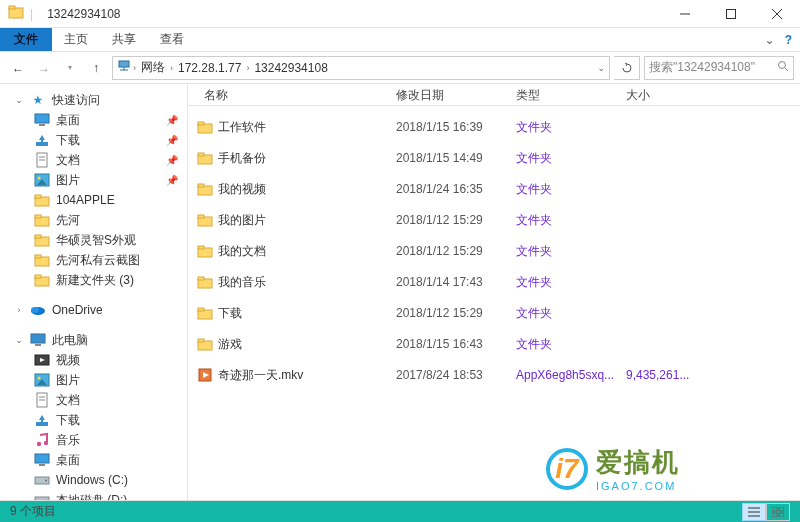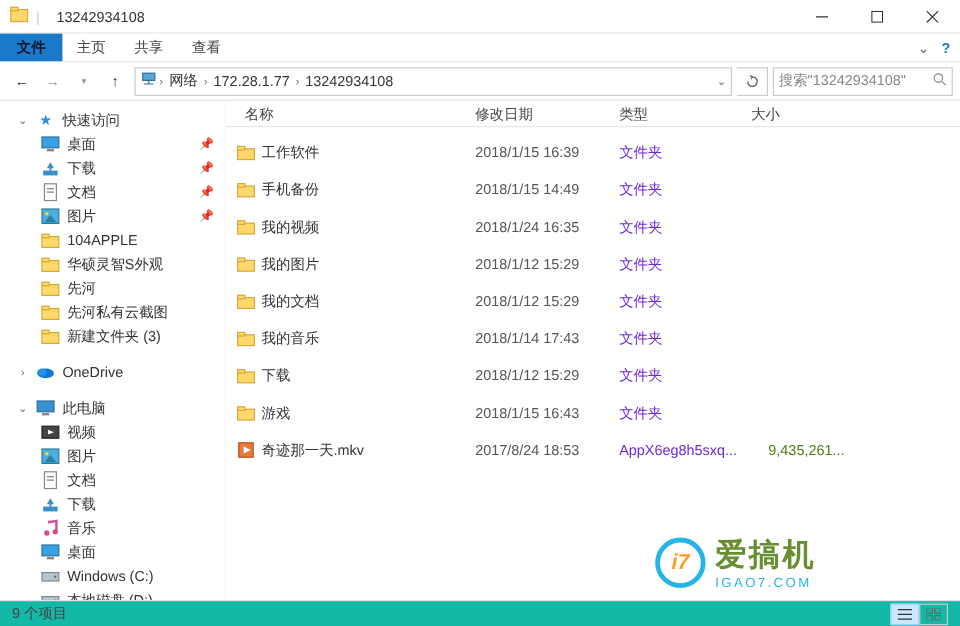--- a/index.html
+++ b/index.html
@@ -43,29 +43,29 @@
 .ch-date { width: 120px; }
 .ch-type { width: 110px; }
 .ch-size { width: 100px; }
 
 .files { }
 .file-row { display: flex; align-items: center; height: 20px; padding-left: 8px; color: #333; margin-top: 11px; }
 .fr-icon { width: 18px; height: 16px; display: flex; align-items: center; justify-content: center; margin-right: 4px; }
 .fr-name { width: 178px; white-space: nowrap; overflow: hidden; }
 .fr-date { width: 120px; color: #555; }
 .fr-type { width: 110px; color: #6d28d9; white-space: nowrap; overflow: hidden; }
-.fr-size { width: 100px; color: #4d7c0f; text-align: center; padding-right: 8px; }
+.fr-size { width: 100px; color: #6d28d9; text-align: left; padding-right: 8px; }
 
 .statusbar { position: absolute; bottom: 0; left: 0; right: 0; height: 22px; border-top: 1px solid #e1e1e1; display: flex; align-items: center; padding: 0 10px; color: #444; background: #14b8a6; }
 .statusbar .view-btns { margin-left: auto; display: flex; gap: 0; }
 .statusbar .vb { width: 24px; height: 18px; border: 1px solid #ccc; display: flex; align-items: center; justify-content: center; }
 .statusbar .vb.active { background: #cce8ff; border-color: #99d1ff; }
 
 .watermark { position: absolute; right: 120px; bottom: 30px; display: flex; align-items: center; gap: 8px; opacity: 0.85; pointer-events: none; }
-.watermark .wm-badge { width: 42px; height: 42px; border-radius: 50%; border: 4px solid #00a8e1; display: flex; align-items: center; justify-content: center; color: #ff8a00; font-size: 18px; font-weight: bold; font-style: italic; }
+.watermark .wm-badge { width: 42px; height: 42px; border-radius: 50%; border: 4px solid #00a8e1; display: flex; align-items: center; justify-content: center; color: #ff8a00; font-size: 28px; font-weight: bold; font-style: italic; }
 .watermark .wm-text { display: flex; flex-direction: column; }
 .watermark .wm-cn { color: #4d7c0f; font-size: 26px; font-weight: bold; letter-spacing: 2px; }
 .watermark .wm-url { color: #00a8e1; font-size: 11px; letter-spacing: 2px; }
 
 .folder-icon svg, .fr-icon svg, .sb-icon svg { display: block; }
 </style>
 </head>
 <body>
 
 <div class="titlebar">
@@ -213,30 +213,30 @@
             </span>
             <span>104APPLE</span>
           </div>
           <div class="sb-item lvl2">
             <span class="sb-icon">
               <svg width="16" height="14">
                 <rect x="1" y="4" width="14" height="9" fill="#ffd86b" stroke="#d9a93a"></rect>
                 <rect x="1" y="2" width="6" height="3" fill="#ffd86b" stroke="#d9a93a"></rect>
               </svg>
             </span>
-            <span>华硕灵智S外观</span>
+            <span>先河</span>
           </div>
           <div class="sb-item lvl2">
             <span class="sb-icon">
               <svg width="16" height="14">
                 <rect x="1" y="4" width="14" height="9" fill="#ffd86b" stroke="#d9a93a"></rect>
                 <rect x="1" y="2" width="6" height="3" fill="#ffd86b" stroke="#d9a93a"></rect>
               </svg>
             </span>
-            <span>先河</span>
+            <span>华硕灵智S外观</span>
           </div>
           <div class="sb-item lvl2">
             <span class="sb-icon">
               <svg width="16" height="14">
                 <rect x="1" y="4" width="14" height="9" fill="#ffd86b" stroke="#d9a93a"></rect>
                 <rect x="1" y="2" width="6" height="3" fill="#ffd86b" stroke="#d9a93a"></rect>
               </svg>
             </span>
             <span>先河私有云截图</span>
           </div>

